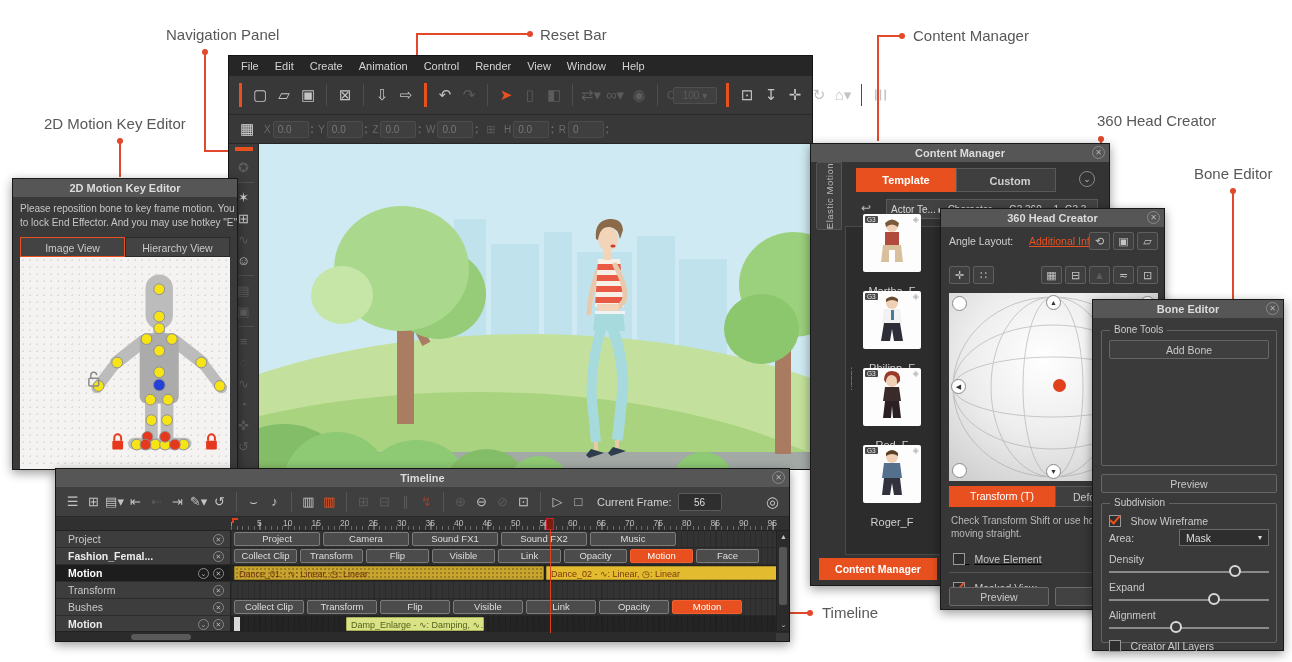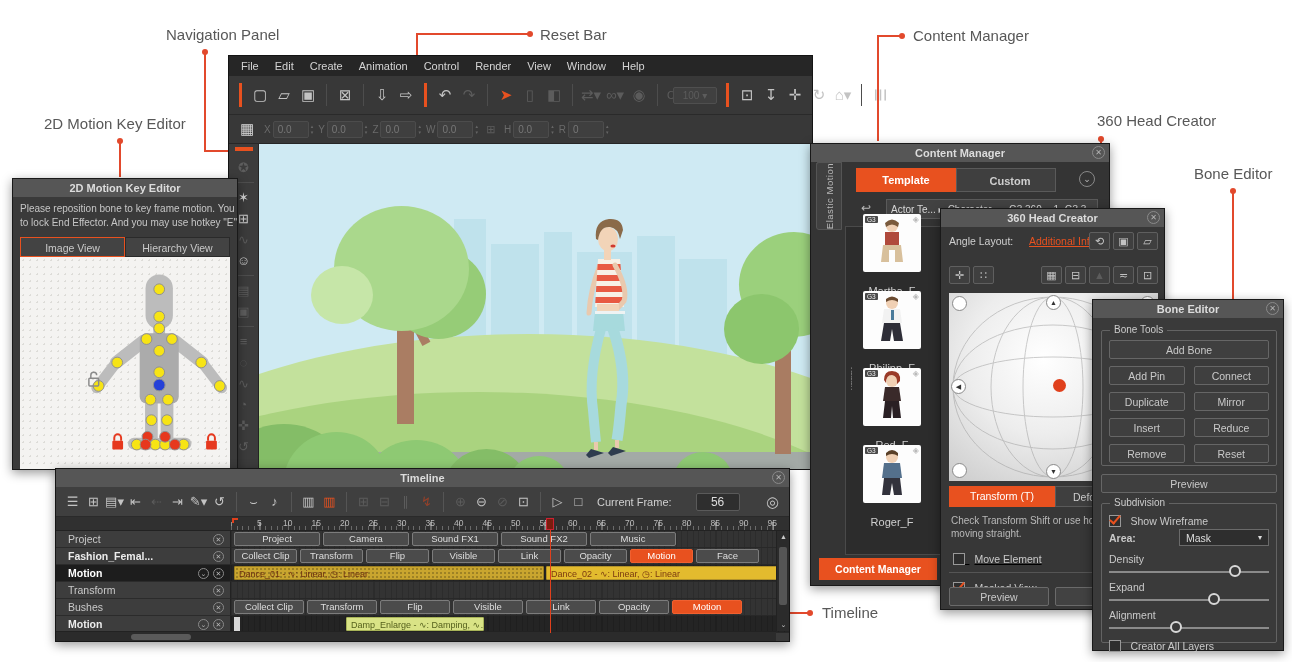--- a/index.html
+++ b/index.html
@@ -89,21 +89,21 @@
   .aselect { position:absolute; background:#2e2e2e; border:1px solid #6a6a6a; color:#ddd; font-size:10.5px; display:flex; justify-content:space-between; align-items:center; padding:0 6px; }
 
   
   .tl { position:absolute; left:55px; top:468px; width:735px; height:174px; background:#3a3a3a; border:1px solid #161616; box-shadow:0 3px 10px rgba(0,0,0,.4); z-index:25; }
   .tl-toolbar { position:absolute; top:18px; left:0; right:0; height:30px; background:#3f3f3f; border-bottom:1px solid #2a2a2a; display:flex; align-items:center; padding-left:6px; }
   .tli { display:inline-block; min-width:21px; text-align:center; color:#c3c3c3; font-size:13px; }
   .tli.dim { color:#5c5c5c; }
   .tli.accent { color:#e8511f; }
   .tli.dimred { color:#94412a; }
   .tli.tsep { min-width:1px; width:1px; height:20px; background:#555; margin:0 6px; }
-  .cfbox { width:44px; height:18px; background:#2e2e2e; border:1px solid #5a5a5a; color:#ddd; font-size:12px; text-align:center; line-height:17px; margin-left:24px; border-radius:2px; }
+  .cfbox { width:44px; height:18px; background:#2e2e2e; border:1px solid #5a5a5a; color:#ddd; font-size:10px; text-align:center; line-height:17px; margin-left:6px; border-radius:2px; }
   .ruler { position:absolute; top:48px; left:0; right:0; height:14px; background:#303030; border-bottom:1px solid #222; }
   .ruler-ticks { position:absolute; left:175px; right:14px; top:0; bottom:0;
      background-image:repeating-linear-gradient(90deg,#6a6a6a 0 1px,transparent 1px 5.7px), repeating-linear-gradient(90deg,#909090 0 1px,transparent 1px 28.5px);
      background-size:100% 4px,100% 8px; background-position:bottom left; background-repeat:repeat-x; }
   .rlabels { position:absolute; left:189px; top:0; height:14px; display:flex; }
   .rlabels span { width:28.5px; text-align:center; color:#b9b9b9; font-size:8.5px; line-height:12px; }
   .tl-row { position:absolute; left:0; width:733px; height:17px; display:flex; }
   .tl-name { width:175px; background:#3d3d3d; border-bottom:1px solid #2b2b2b; border-right:1px solid #222; position:relative; color:#c9c9c9; font-size:10.5px; line-height:16px; padding-left:12px; }
   .tl-name.sel { background:#1d1d1d; color:#fff; font-weight:bold; }
   .tl-name.bold { color:#ececec; font-weight:bold; }
@@ -566,40 +566,29 @@
     <div class="btn" style="position:absolute;left:114px;top:378px;width:100px;height:19px;line-height:18px;font-size:10.5px;">Reset</div>
   </div>
 
   <div class="panel" style="left:1092px;top:299px;width:192px;height:352px;z-index:40;">
     <div class="ptitle">Bone Editor</div>
     <div class="pclose">✕</div>
     <div class="group" style="left:8px;top:30px;width:176px;height:136px;">
       <span class="glabel">Bone Tools</span>
     </div>
     <div class="be-btn" style="left:16px;top:40px;width:160px;">Add Bone</div>
-    <div class="be-grid" style="left:16px;top:66px;width:160px;">
-
-    <div class="bgb">Add Pin</div>
-        <div class="bgb">Connect</div>
-        <div class="bgb">Duplicate</div>
-        <div class="bgb">Mirror</div>
-        <div class="bgb">Insert</div>
-        <div class="bgb">Reduce</div>
-        <div class="bgb">Remove</div>
-        <div class="bgb">Reset</div>
-      </div>
     <div class="be-btn" style="left:8px;top:174px;width:176px;">Preview</div>
     <div class="group" style="left:8px;top:203px;width:176px;height:140px;">
       <span class="glabel">Subdivision</span>
     </div>
     <div style="position:absolute;left:16px;top:211px;">
       <span class="cb checked"></span>
       <span style="color:#c9c9c9;font-size:10.5px;margin-left:5px;">Show Wireframe</span>
     </div>
-    <span class="slbl" style="left:16px;top:232px;font-weight:bold;">Area:</span>
+    <span class="slbl" style="left:16px;top:232px;">Area:</span>
     <div class="aselect" style="left:86px;top:229px;width:90px;height:17px;">
       <span>Mask</span>
         <span style="font-size:8px;">▾</span>
     </div>
     <span class="slbl" style="left:16px;top:253px;">Density</span>
     <div class="slider" style="left:16px;top:271px;width:160px;">
         <div class="knob" style="left:75%;"></div>
       </div>
     <span class="slbl" style="left:16px;top:281px;">Expand</span>
     <div class="slider" style="left:16px;top:299px;width:160px;">

